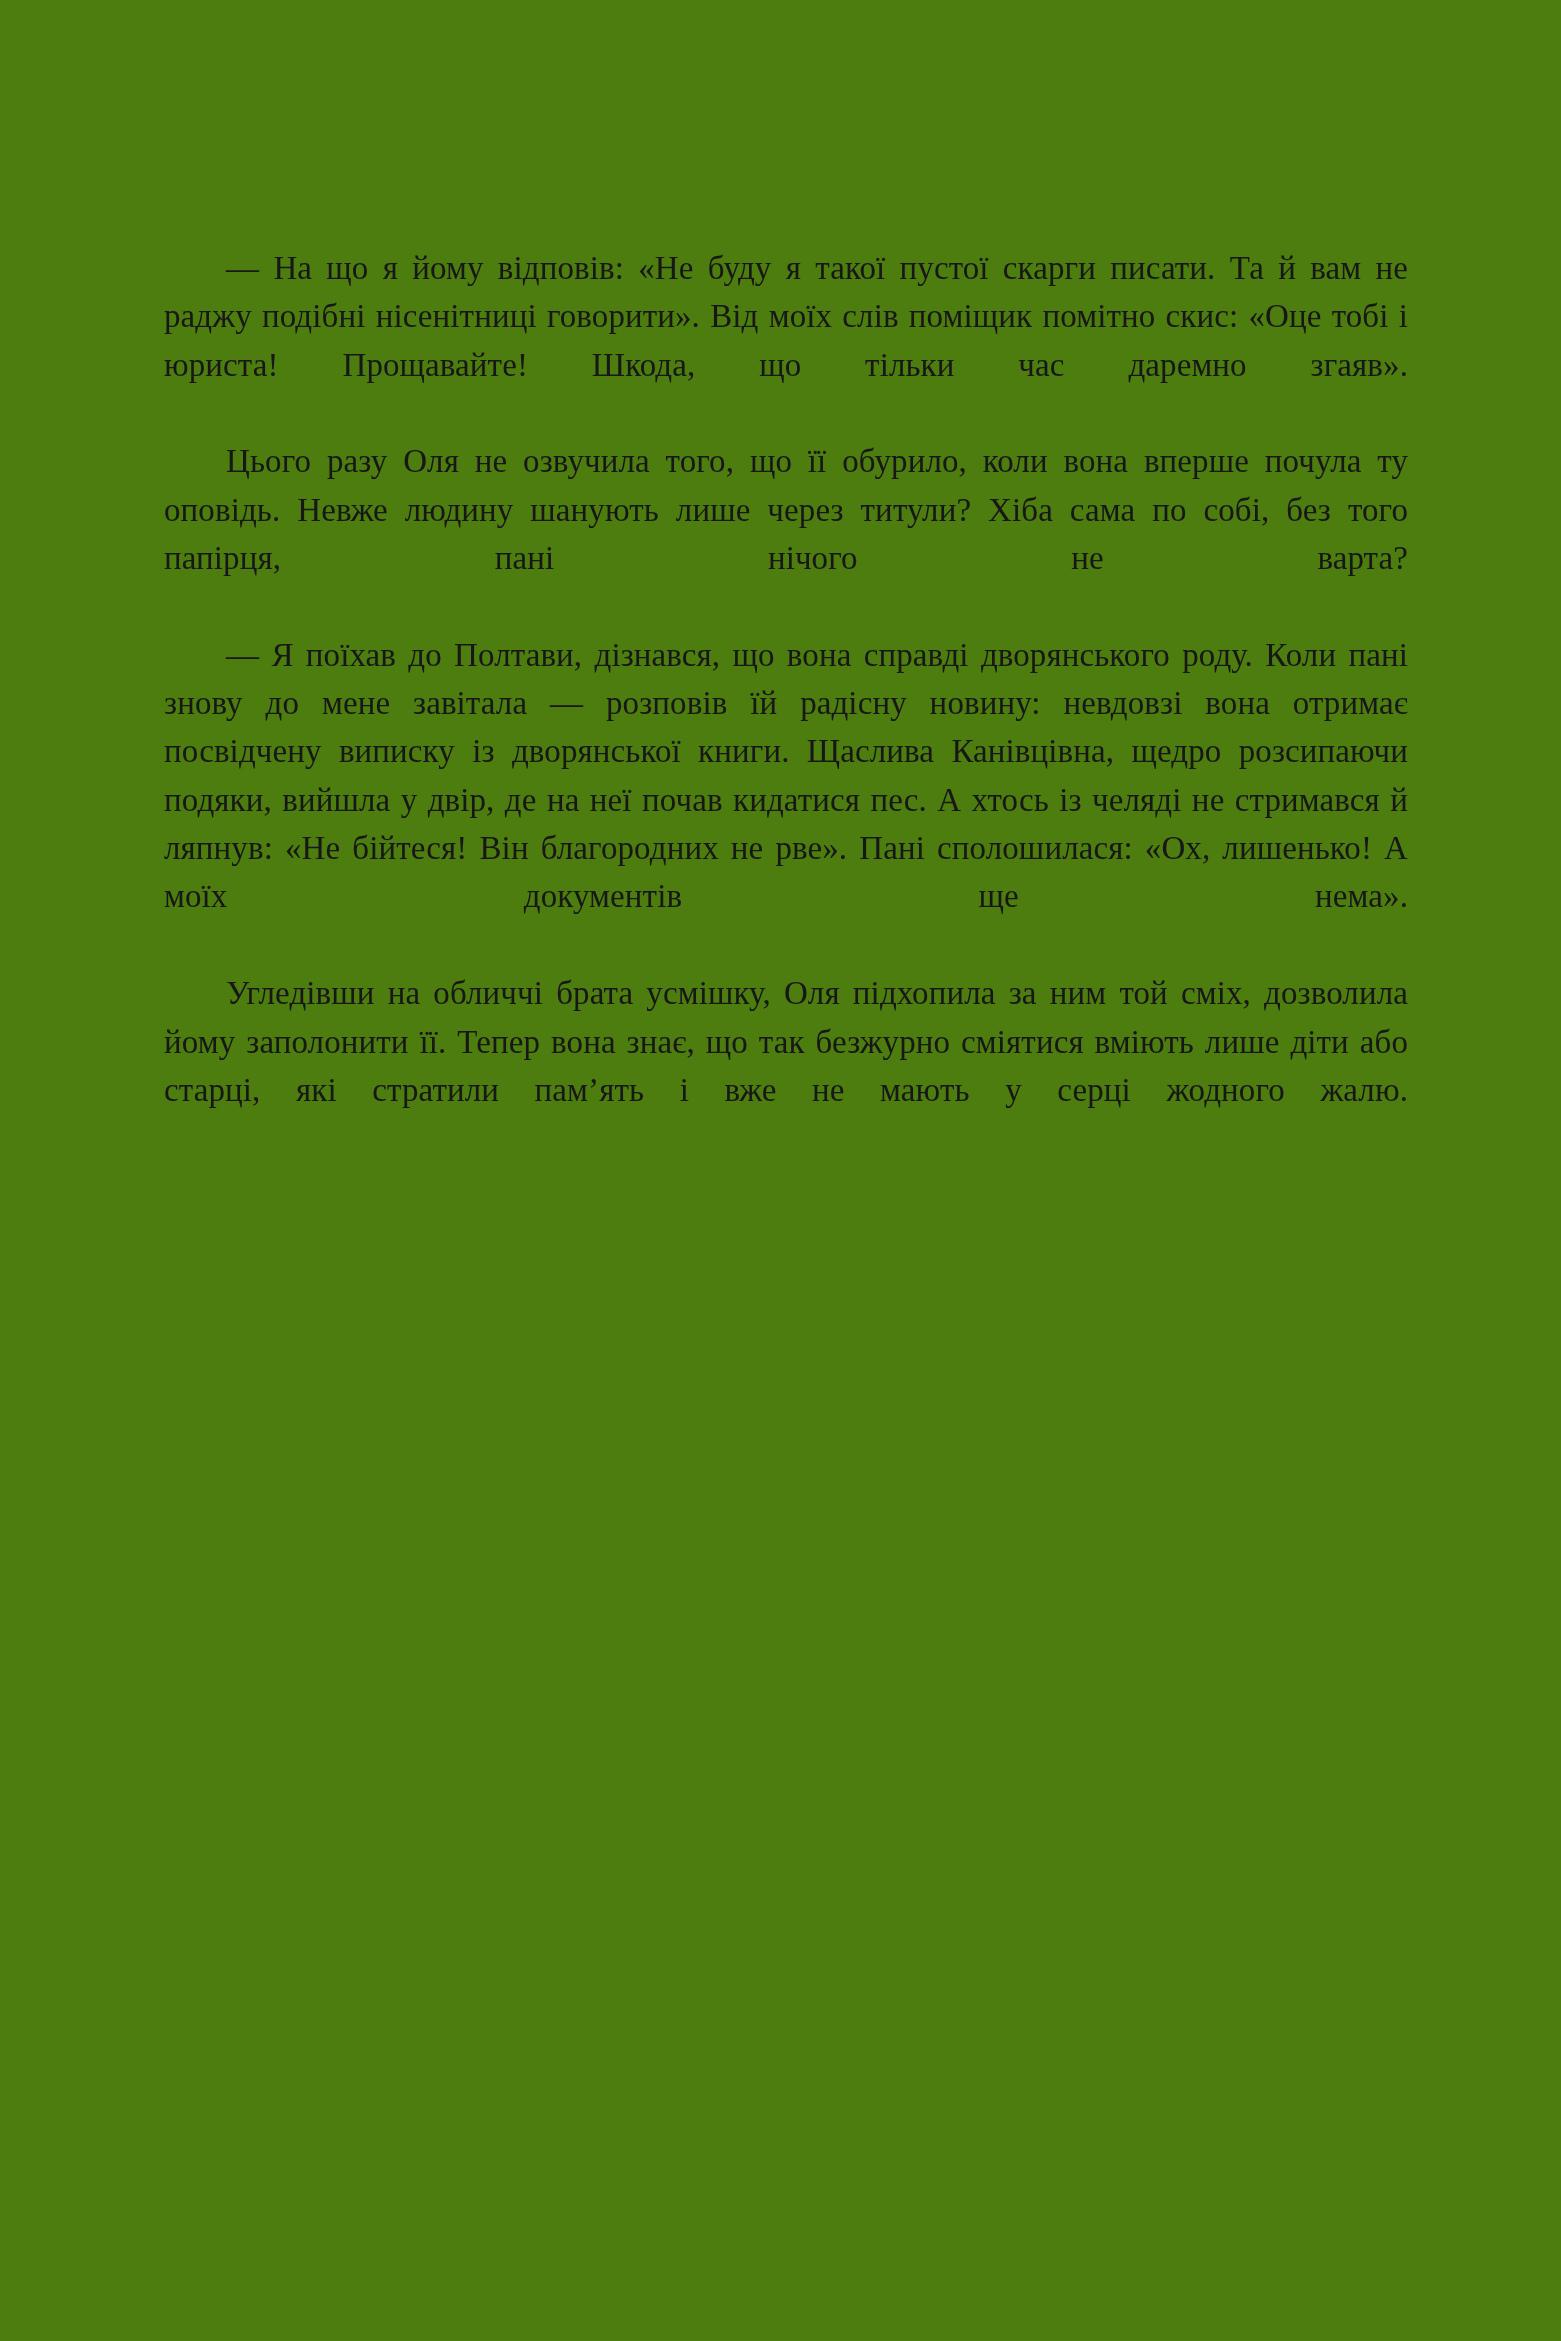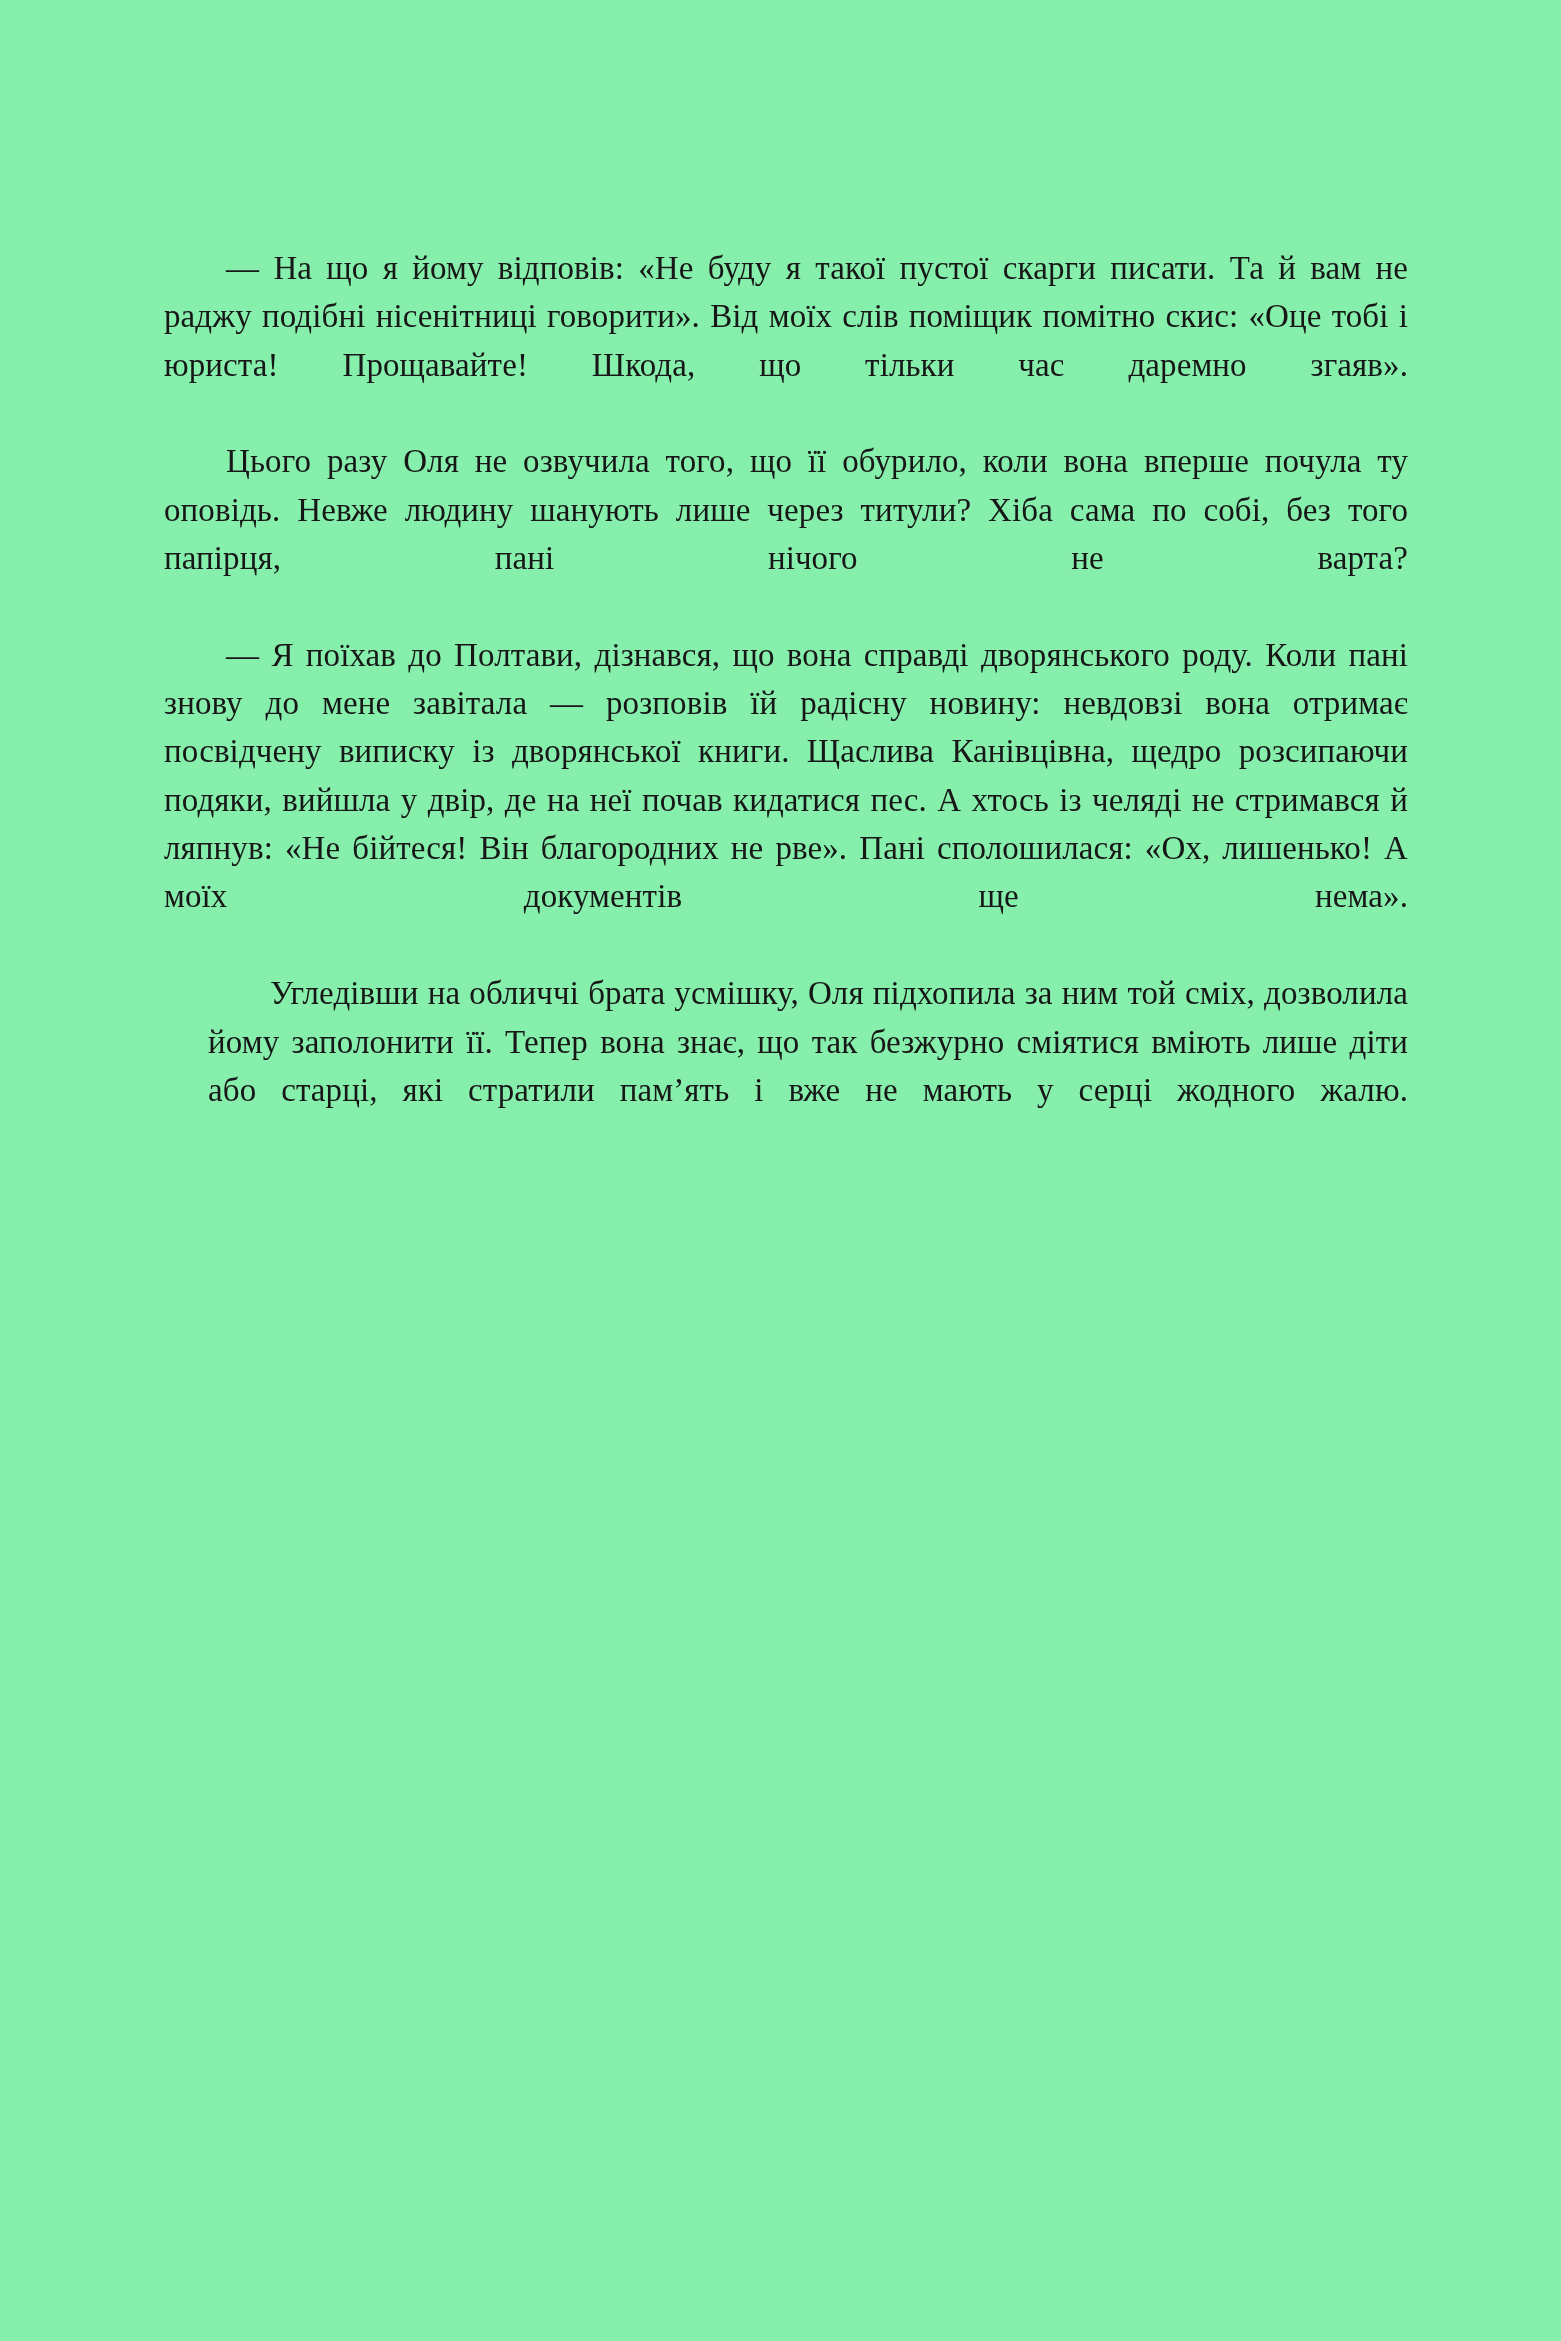--- a/index.html
+++ b/index.html
@@ -13,21 +13,21 @@
     height: 2342px;
     font-family: "Liberation Serif", "DejaVu Serif", serif;
     color: #1a1a1a;
     -webkit-font-smoothing: antialiased;
   }
   .page {
     position: relative;
     width: 1561px;
     height: 2342px;
     box-sizing: border-box;
-    background: #86efac;
+    background: #4d7c0f;
   }
   .text-column {
     position: absolute;
     left: 164px;
     top: 244px;
     width: 1244px;
   }
   .para {
     margin: 0;
     text-indent: 62px;
@@ -37,21 +37,20 @@
     letter-spacing: 0.1px;
     word-spacing: 0.4px;
     color: #171717;
     hyphens: manual;
   }
   .para + .para {
     margin-top: 0;
   }
   .para.last {
     text-align: justify;
-    margin-left: 44px;
   }
   
   .para::after {
     content: "";
     display: inline-block;
     width: 100%;
   }
 </style>
 </head>
 <body>

